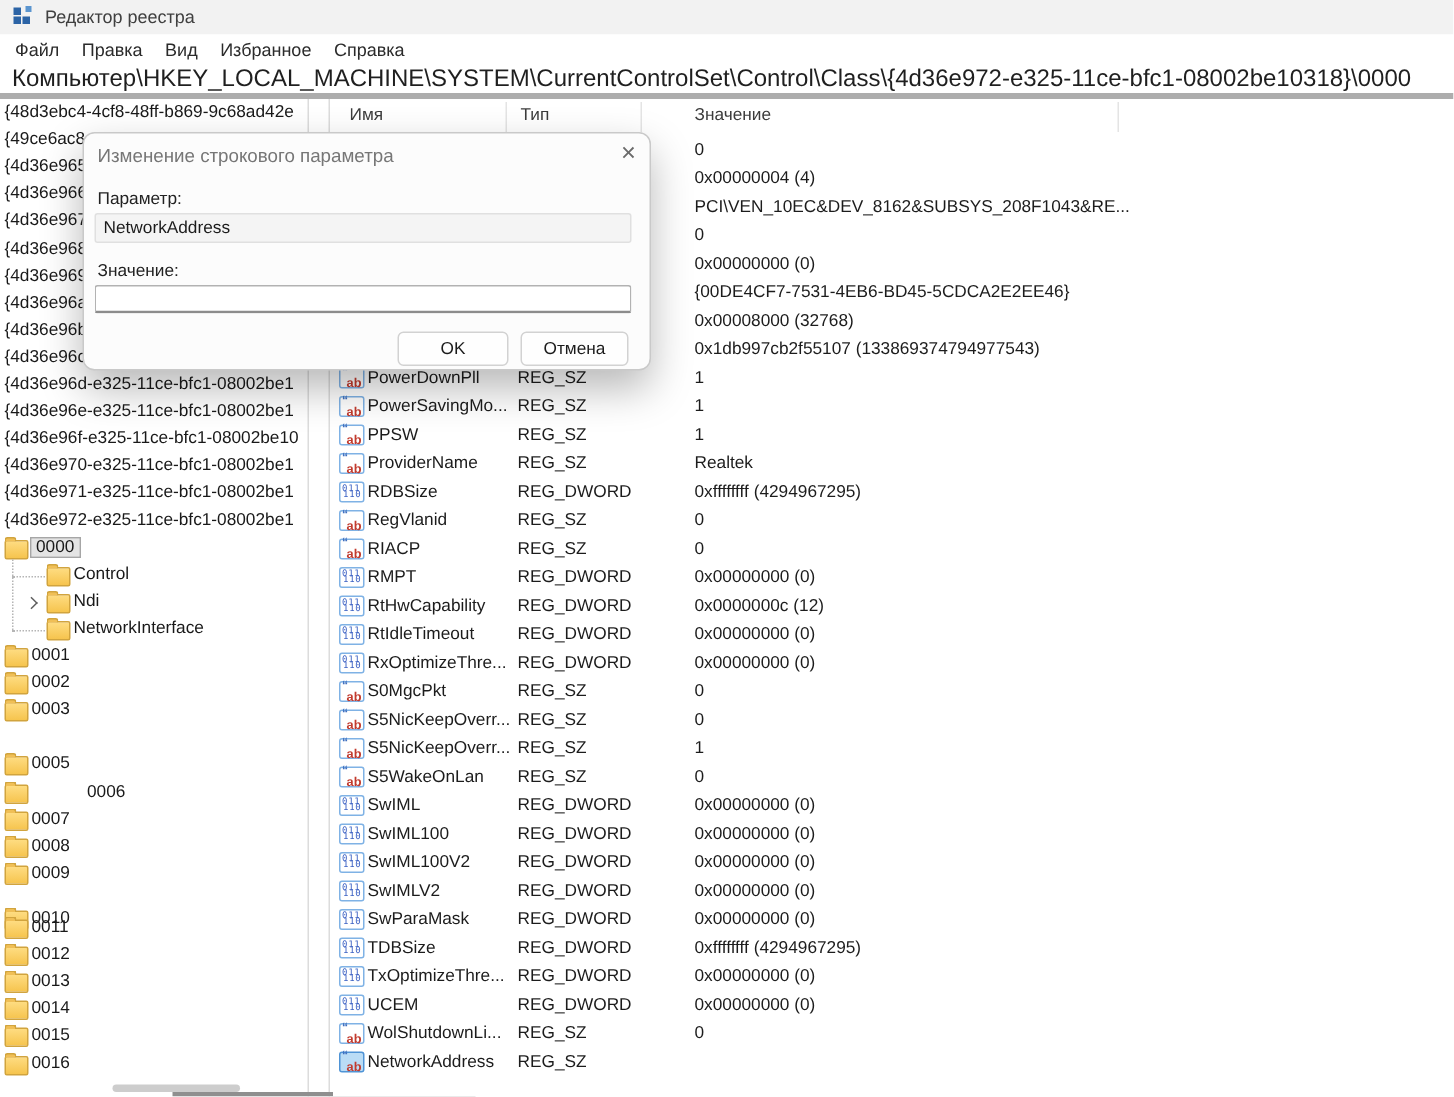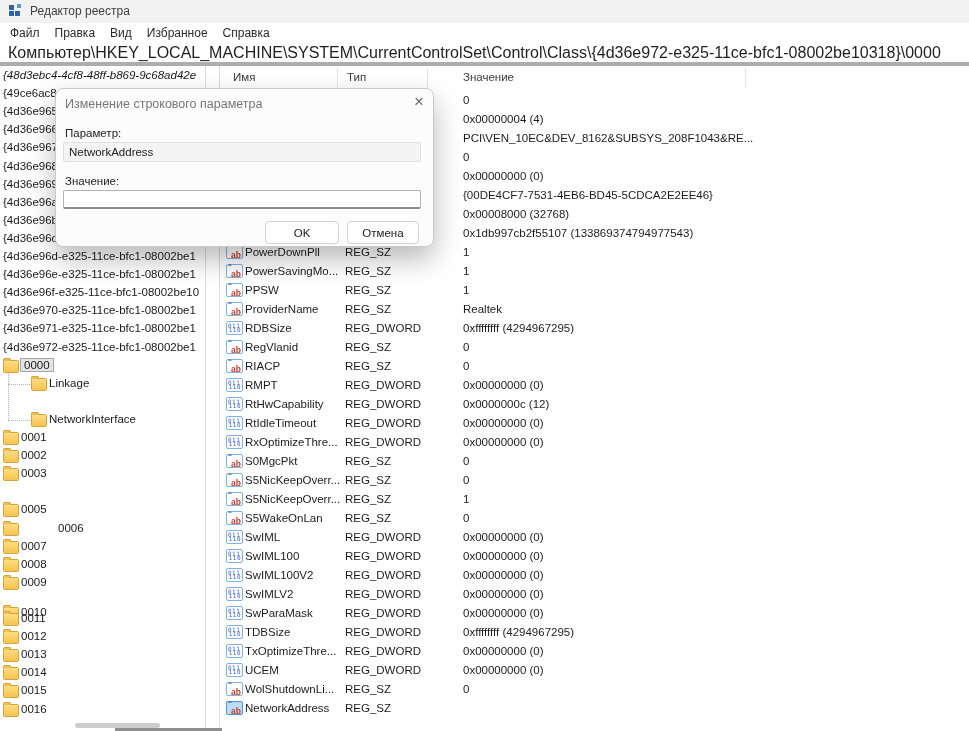--- a/index.html
+++ b/index.html
@@ -83,21 +83,21 @@
   <span class="menu-item">Избранное</span>
   <span class="menu-item">Справка</span>
 </div>
 
 <div class="addressbar">
   <span class="address-path">Компьютер\HKEY_LOCAL_MACHINE\SYSTEM\CurrentControlSet\Control\Class\{4d36e972-e325-11ce-bfc1-08002be10318}\0000</span>
 </div>
 <div class="sep"></div>
 
 <div class="tree" id="tree">
-    <div class="trow" style="top: 1px; font-style: italic;">
+    <div class="trow" style="top: 1px;">
       <span class="tlabel" style="left: 3px;">{48d3ebc4-4cf8-48ff-b869-9c68ad42e</span>
     </div>
     <div class="trow" style="top: 19.1px;">
       <span class="tlabel" style="left: 3px;">{49ce6ac8</span>
     </div>
     <div class="trow" style="top: 37.2px;">
       <span class="tlabel" style="left: 3px;">{4d36e965</span>
     </div>
     <div class="trow" style="top: 55.3px;">
       <span class="tlabel" style="left: 3px;">{4d36e966</span>
@@ -138,21 +138,26 @@
     <div class="trow" style="top: 272.5px;">
       <span class="tlabel" style="left: 3px;">{4d36e972-e325-11ce-bfc1-08002be1</span>
     </div>
     <div class="trow" style="top: 290.6px;">
       <span class="fold" style="left: 3px;"></span>
       <span class="tlabel sel-label" style="left: 21px;">0000</span>
     </div>
     <div class="trow" style="top: 308.7px;">
       <span class="stub" style="left: 8px;"></span>
       <span class="fold" style="left: 31px;"></span>
-      <span class="tlabel" style="left: 49px;">Linkage</span>
+      <span class="tlabel" style="left: 49px;">Control</span>
+    </div>
+    <div class="trow" style="top: 326.8px;">
+      <span class="chev" style="left: 18px;"></span>
+      <span class="fold" style="left: 31px;"></span>
+      <span class="tlabel" style="left: 49px;">Ndi</span>
     </div>
     <div class="trow" style="top: 344.9px;">
       <span class="stub" style="left: 8px;"></span>
       <span class="fold" style="left: 31px;"></span>
       <span class="tlabel" style="left: 49px;">NetworkInterface</span>
     </div>
     <div class="trow" style="top: 363px;">
       <span class="fold" style="left: 3px;"></span>
       <span class="tlabel" style="left: 21px;">0001</span>
     </div>

